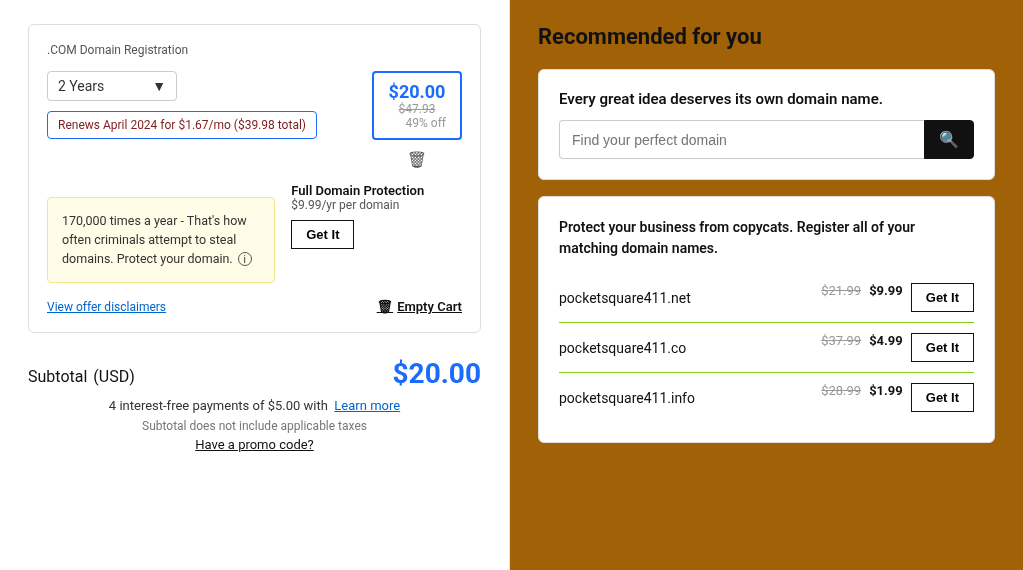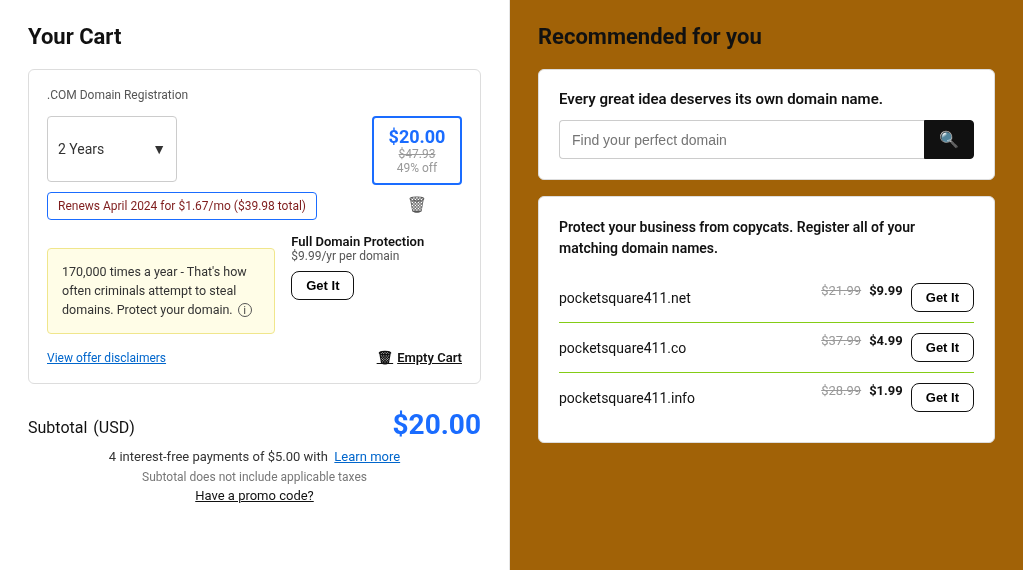--- a/index.html
+++ b/index.html
@@ -48,21 +48,21 @@
     .cart-row {
       display: flex;
       justify-content: space-between;
       align-items: flex-start;
     }
     .select-wrapper {
       display: flex;
       align-items: center;
       border: 1px solid #ccc;
       border-radius: 4px;
-      padding: 24px 10px;
+      padding: 6px 10px;
       background: #fff;
       cursor: pointer;
       font-size: 14px;
       gap: 8px;
       width: 130px;
     }
     .price-box {
       border: 2px solid #1a6cff;
       border-radius: 4px;
       padding: 8px 14px;
@@ -75,20 +75,21 @@
       color: #1a6cff;
     }
     .price-old {
       font-size: 12px;
       color: #999;
       text-decoration: line-through;
     }
     .price-off {
       font-size: 12px;
       color: #999;
+      text-align: right;
     }
     .trash-icon {
       margin-top: 6px;
       font-size: 16px;
       color: #555;
       cursor: pointer;
       text-align: center;
     }
     .renew-notice {
       border: 1px solid #1a6cff;
@@ -126,21 +127,21 @@
       font-size: 13px;
       font-weight: 600;
       color: #111;
     }
     .protect-price {
       font-size: 12px;
       color: #555;
     }
     .get-it-btn {
       border: 1px solid #111;
-      border-radius: 8px;
+      border-radius: 0;
       padding: 6px 14px;
       background: #fff;
       font-size: 13px;
       font-weight: 600;
       cursor: pointer;
       white-space: nowrap;
     }
     .cart-actions {
       display: flex;
       justify-content: space-between;
@@ -288,21 +289,20 @@
     .offer-new-price {
       font-size: 13px;
       font-weight: 700;
       color: #111;
     }
   </style>
 </head>
 <body>
 
 <div class="left-panel">
-  <h1 class="panel-title">Your Cart</h1>
 
   <div class="cart-card">
     <div class="domain-type">.COM Domain Registration</div>
 
     <div class="cart-row">
       <div style="flex:1">
         <div class="select-wrapper">
           <span>2 Years</span>
           <span style="margin-left:auto">▼</span>
         </div>

